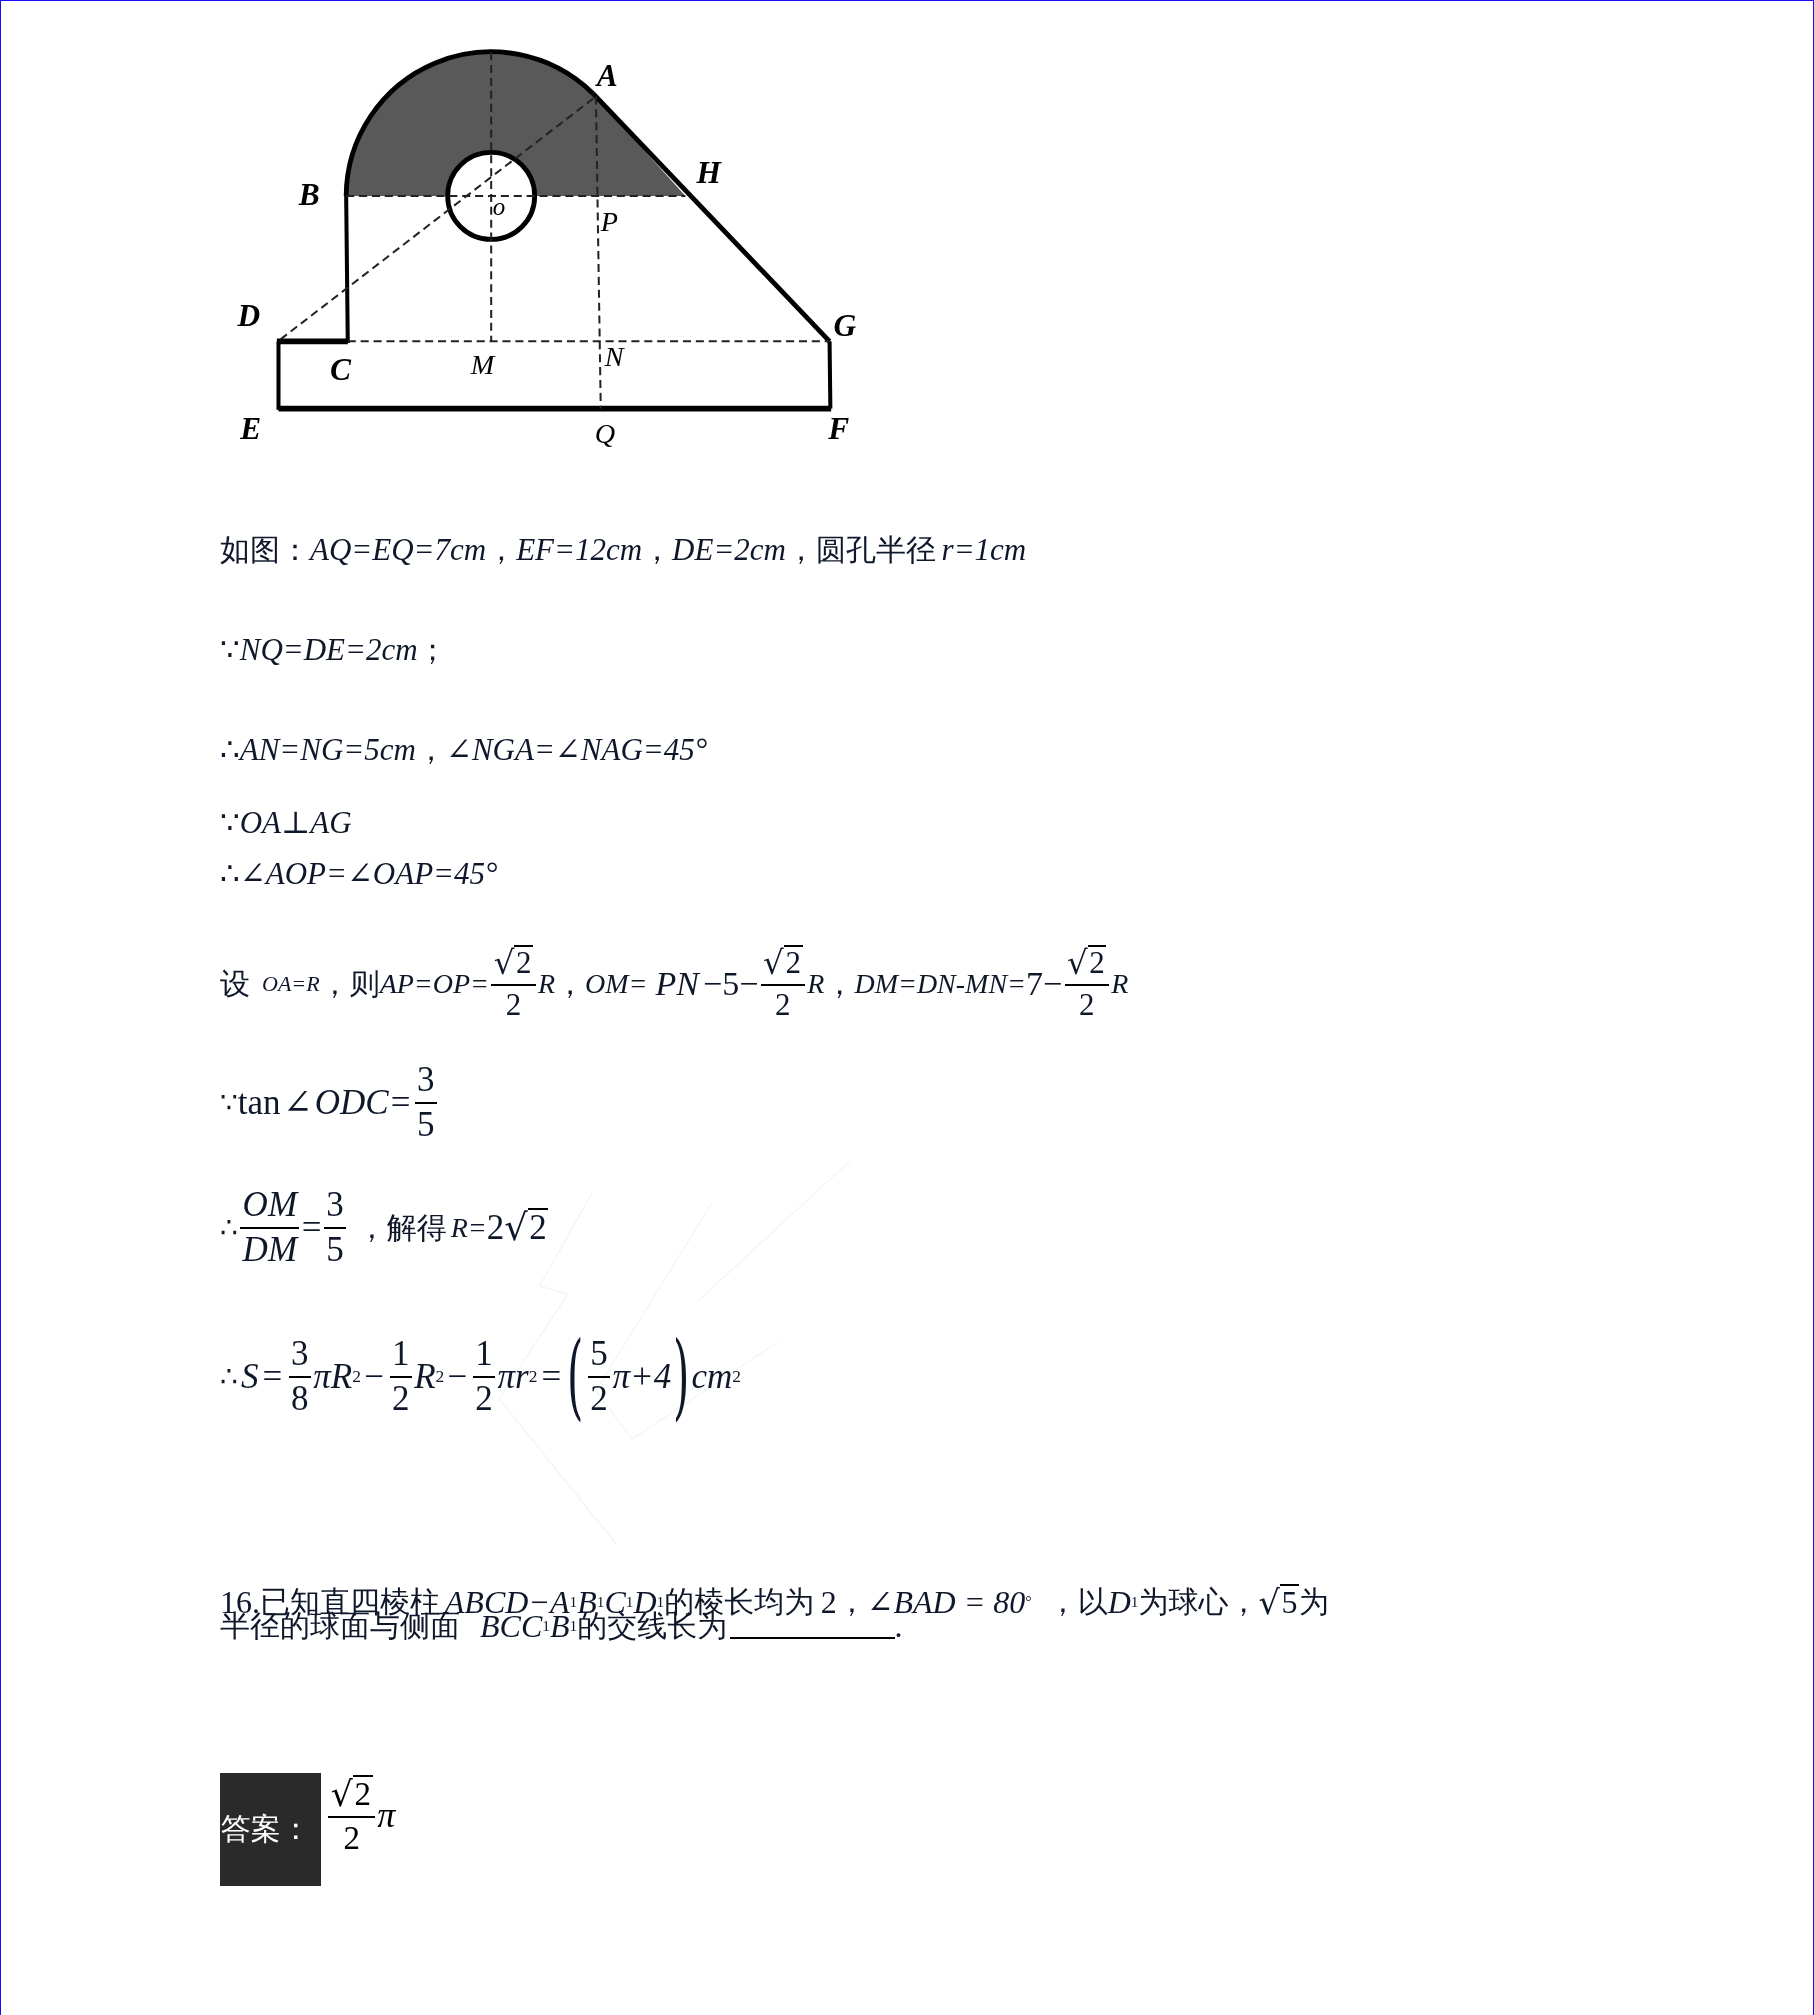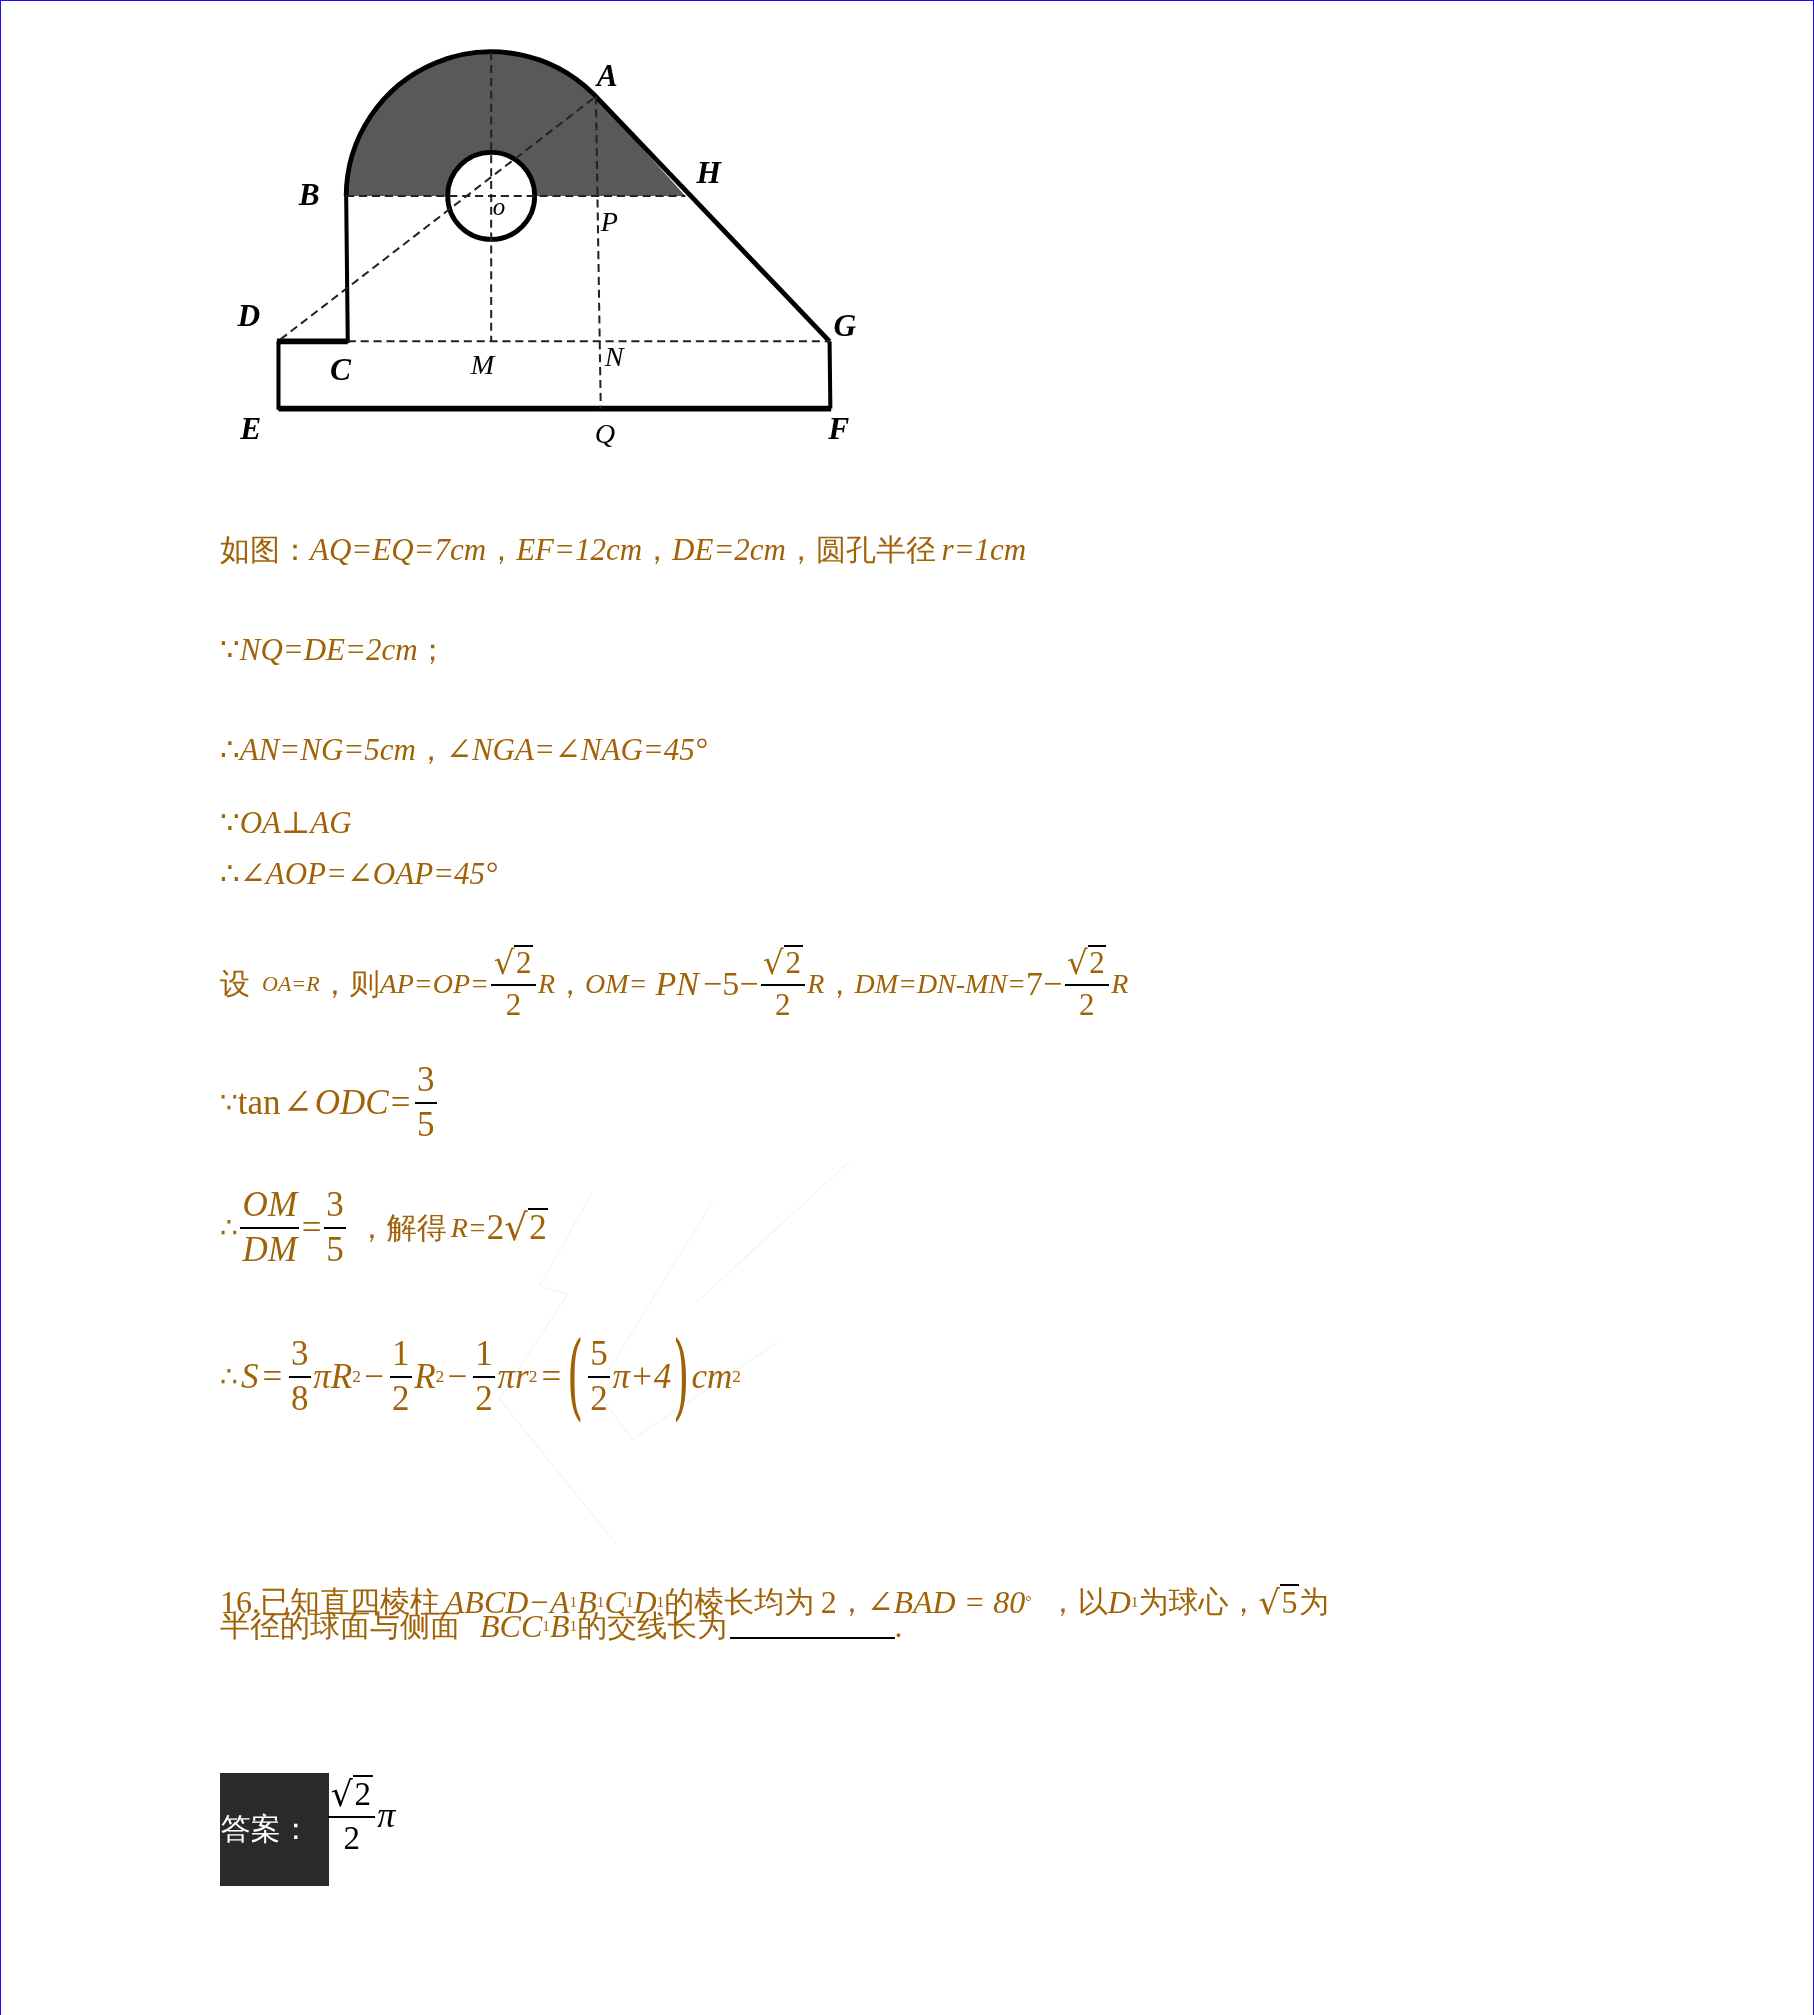--- a/index.html
+++ b/index.html
@@ -6,42 +6,42 @@
   body { width: 1815px; height: 2031px; position: relative; overflow: hidden; }
   .page-frame {
     position: absolute; left: 0; top: 0; width: 1815px; height: 2031px;
     box-sizing: border-box; border: 1.6px solid #1a0dff; border-bottom-width: 2px; border-right-width: 2px;
     background: #fff;
   }
   .diagram { position: absolute; left: 226px; top: 36px; width: 677px; height: 427px; }
   .line {
     position: absolute; left: 220px; white-space: nowrap;
     font-family: "Liberation Serif", "DejaVu Serif", serif;
-    font-size: 31px; color: #a16207; line-height: 1;
+    font-size: 31px; color: #0f172a; line-height: 1;
     display: flex; align-items: center;
   }
   .cjk { font-family: "DejaVu Sans", "Liberation Sans", sans-serif; font-style: normal; font-size: 30px; }
   .it { font-style: italic; }
   .rm { font-style: normal; }
   .sym { font-style: normal; font-family: "DejaVu Serif", serif; }
   .frac {
     display: inline-flex; flex-direction: column; align-items: center; justify-content: center;
     margin: 0 2.4px; vertical-align: middle;
   }
   .frac .num, .frac .den { display: block; padding: 0 2.4px; line-height: 1.05; font-style: normal; }
   .frac .bar { display: block; width: 100%; height: 2px; background: #000; margin: 3.2px 0; }
   .sqrt { display: inline-flex; align-items: flex-end; font-style: normal; }
   .sqrt .rad { font-family: "DejaVu Serif", serif; font-size: 1.05em; line-height: 1; }
   .sqrt .radicand { border-top: 2px solid #000; padding: 0 1.6px; line-height: 1.05; }
   sup.s { font-size: 0.5em; vertical-align: 0.9em; font-style: normal; }
   sub.s { font-size: 0.48em; vertical-align: -0.35em; font-style: normal; }
   .paren { font-family: "DejaVu Serif", serif; font-size: 93px; font-weight: 100; line-height: 1; transform: scaleX(0.45); display: inline-block; margin: 0 -8px; }
   .blank { display: inline-block; width: 165px; border-bottom: 2px solid #000; height: 24px; margin-left: 2.4px; }
   .answer-box {
-    position: absolute; left: 220px; top: 1773px; width: 109px; height: 113px;
+    position: absolute; left: 220px; top: 1773px; width: 101px; height: 113px;
     background: #2a2a2a; display: flex; align-items: center;
   }
   .answer-label { color: #fff; font-family: "DejaVu Sans", sans-serif; font-size: 30px; padding-left: 0.8px; white-space: nowrap; }
   .answer-value { position: absolute; left: 326px; top: 1775px; font-family: "Liberation Serif", serif; font-size: 33px; display: flex; align-items: center; }
   .watermark { position: absolute; left: 463px; top: 1149px; width: 423px; height: 403px; opacity: 0.5; }
 </style>
 </head>
 <body>
 
 <div class="page-frame"></div>

